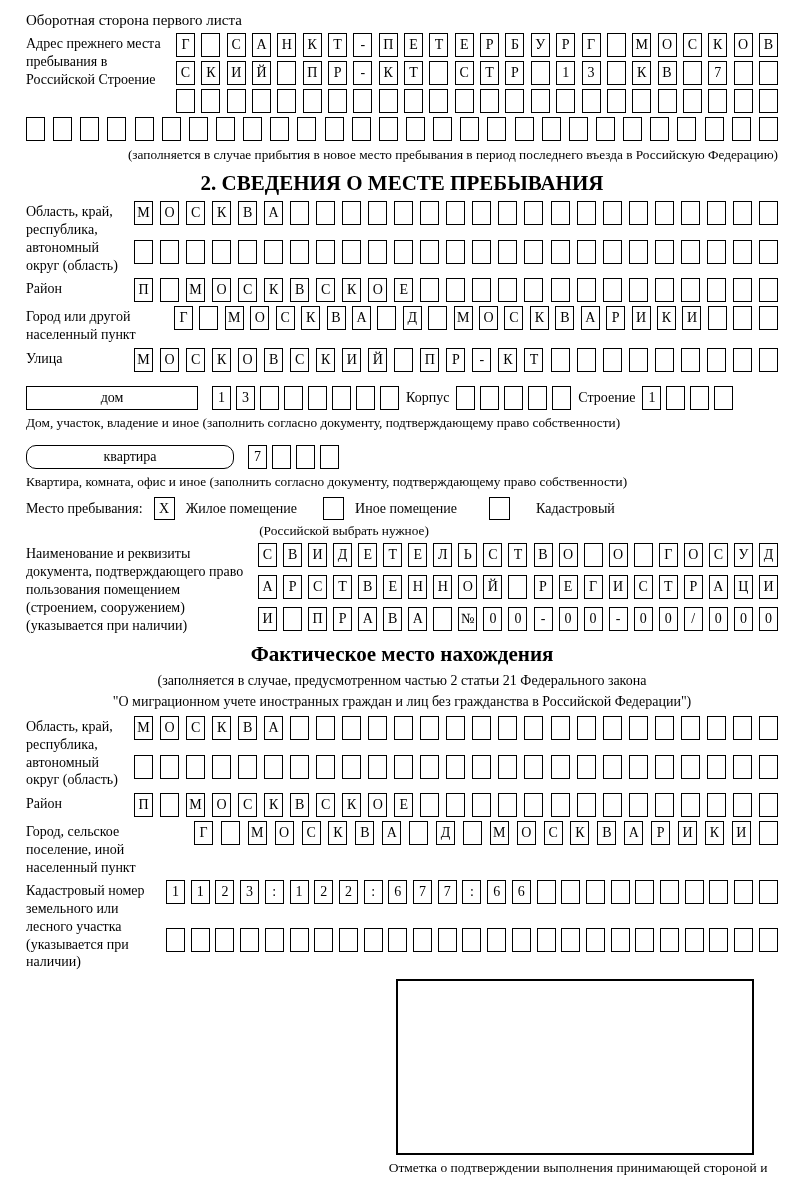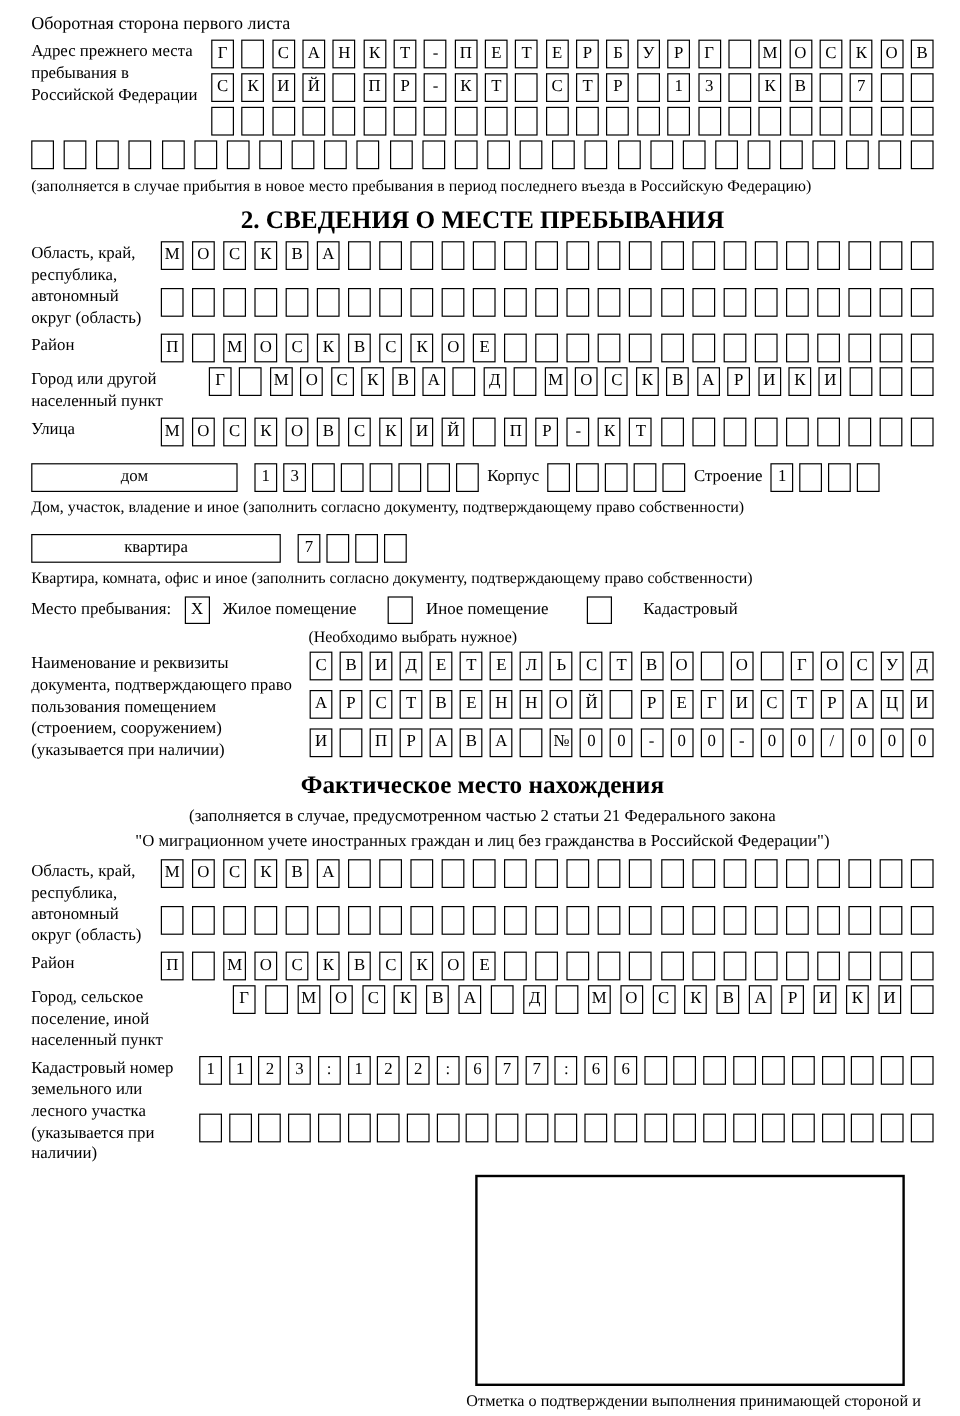--- a/index.html
+++ b/index.html
@@ -9,48 +9,48 @@
   .hdr{text-align:left;font-size:15px;padding-right:8px;}
   .frow{display:flex;margin-top:4px;}
   .flabel{flex-shrink:0;font-size:14px;line-height:1.27;padding-top:2px;padding-right:6px;box-sizing:border-box;}
   .w150{width:150px}.w108{width:108px}.w148{width:148px}.w232{width:232px}.w168{width:168px}.w140{width:140px}
   .rows{flex:1;display:flex;flex-direction:column;gap:4px;}
   .boxes{display:flex;justify-content:space-between;flex:1;}
   .boxes .cell{flex:0 0 auto;}
   .cell{width:19px;height:24px;border:1.6px solid #000;box-sizing:border-box;
         display:flex;align-items:center;justify-content:center;font-size:14px;line-height:1;}
   .fullrow{margin-top:4px;display:flex;justify-content:space-between;}
-  .note{text-align:left;font-size:13.3px;margin-top:5px;line-height:1.3;}
+  .note{text-align:right;font-size:13.3px;margin-top:5px;line-height:1.3;}
   .title{text-align:center;font-weight:bold;font-size:21px;margin:8px 0 5px;}
   .caption{font-size:13.3px;margin-top:4px;line-height:1.3;}
   .house-row{display:flex;align-items:center;margin-top:14px;}
   .plate{border:1.6px solid #000;height:24px;box-sizing:border-box;display:flex;
          align-items:center;justify-content:center;font-size:14px;}
   .plate-dom{width:172px;margin-right:14px;}
-  .plate-kv{width:208px;margin-right:14px;}
+  .plate-kv{width:208px;margin-right:14px;border-radius:10px;}
   .grp{display:flex;gap:5px;}
   .inline-lbl{font-size:14px;margin:0 7px;}
   .chk-row{display:flex;align-items:center;font-size:14px;margin-top:7px;}
   .chk{width:21px;height:23px;border:1.6px solid #000;box-sizing:border-box;
        display:flex;align-items:center;justify-content:center;font-size:14px;margin:0 11px;}
   .chk-note{width:340px;margin-left:148px;text-align:center;font-size:13.3px;margin-top:3px;}
   .center-note{text-align:center;font-size:14px;line-height:1.35;margin-top:2px;}
   .stamp-wrap{margin-left:350px;margin-top:8px;width:404px;}
   .stamp-box{width:358px;height:176px;border:2px solid #000;box-sizing:border-box;margin-left:20px;}
   .stamp-caption{font-size:13.5px;line-height:1.33;text-align:center;margin-top:4px;}
 </style>
 </head>
 <body>
 
 <div class="page">
 
   <div class="hdr">Оборотная сторона первого листа</div>
 
   <div class="frow">
-    <div class="flabel w150">Адрес прежнего места пребывания в Российской Федерации</div>
+    <div class="flabel w150">Адрес прежнего места пребывания в Российской Строение</div>
     <div class="rows">
       <div class="boxes">
           <span class="cell">Г</span>
           <span class="cell"></span>
           <span class="cell">С</span>
           <span class="cell">А</span>
           <span class="cell">Н</span>
           <span class="cell">К</span>
           <span class="cell">Т</span>
           <span class="cell">-</span>
@@ -354,21 +354,21 @@
 
   <div class="chk-row">
     <span>Место пребывания:</span>
     <span class="chk">X</span>
     <span>Жилое помещение</span>
     <span class="chk" style="margin-left:26px;"></span>
     <span>Иное помещение</span>
     <span class="chk" style="margin-left:32px;margin-right:26px;"></span>
     <span>Кадастровый</span>
   </div>
-  <div class="chk-note">(Необходимо выбрать нужное)</div>
+  <div class="chk-note">(Российской выбрать нужное)</div>
 
   <div class="frow">
     <div class="flabel w232">Наименование и реквизиты документа, подтверждающего право пользования помещением (строением, сооружением) (указывается при наличии)</div>
     <div class="rows">
       <div class="boxes">
           <span class="cell">С</span>
           <span class="cell">В</span>
           <span class="cell">И</span>
           <span class="cell">Д</span>
           <span class="cell">Е</span>

